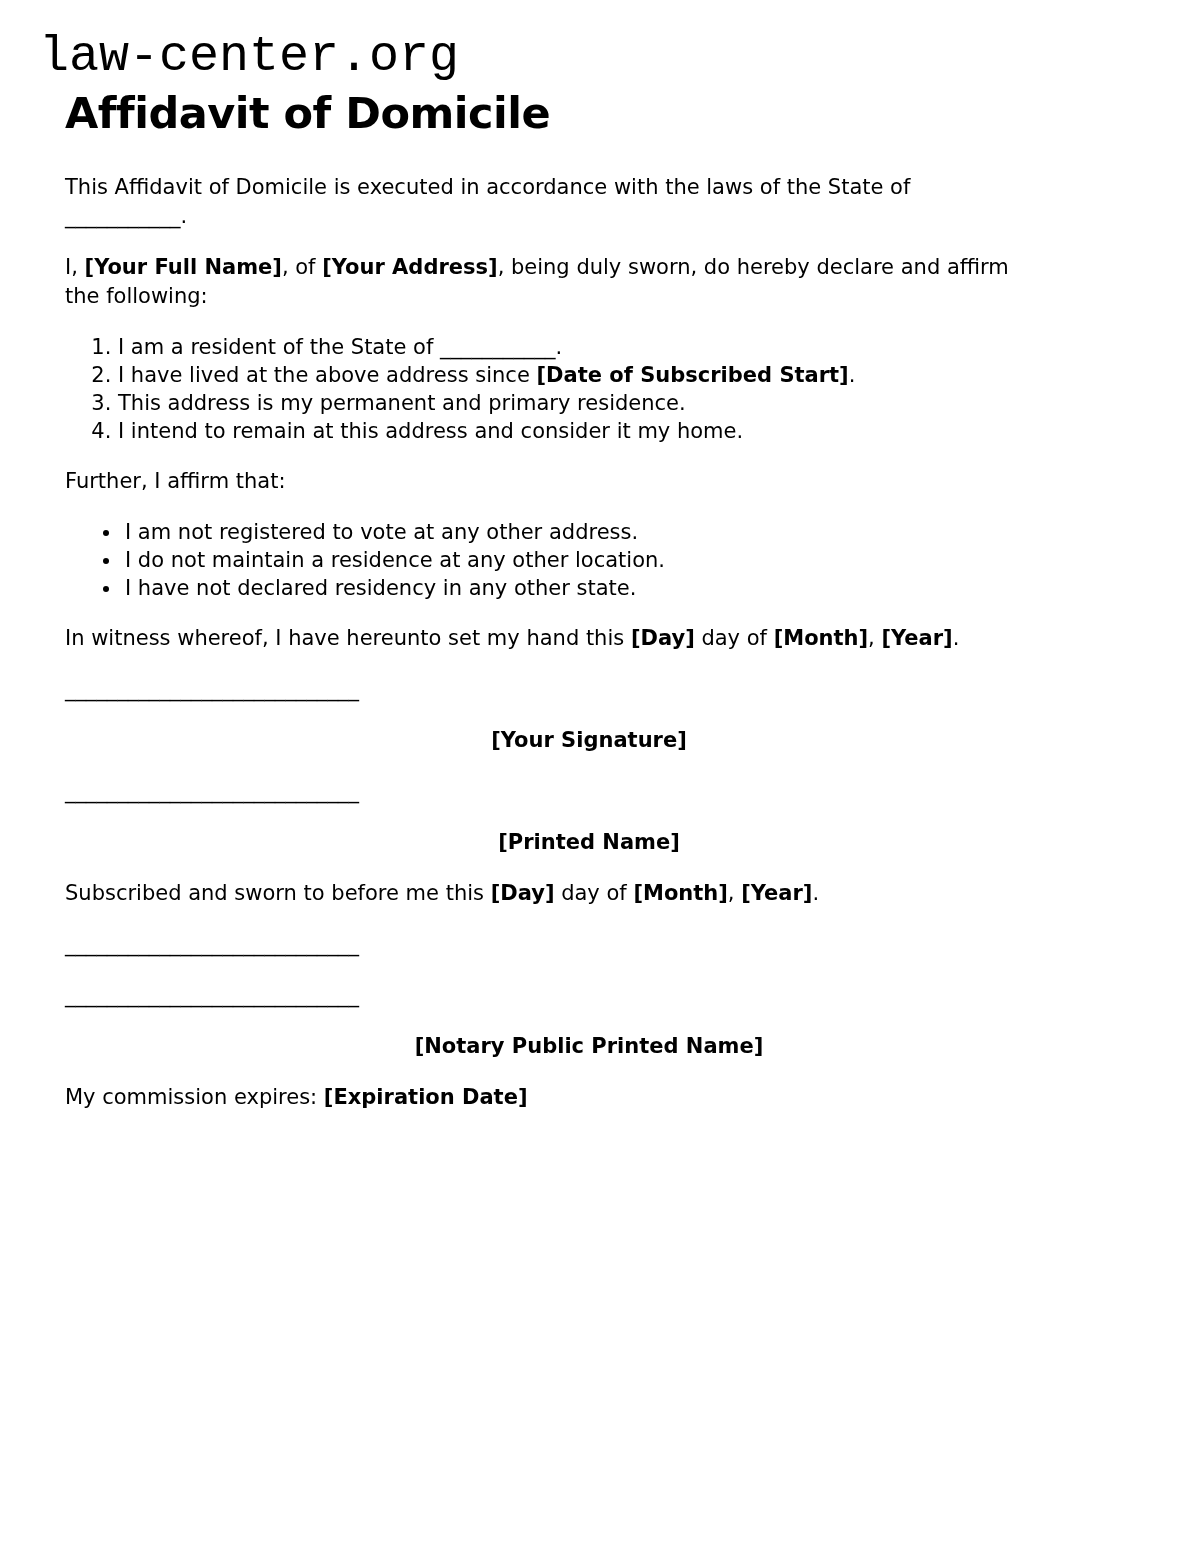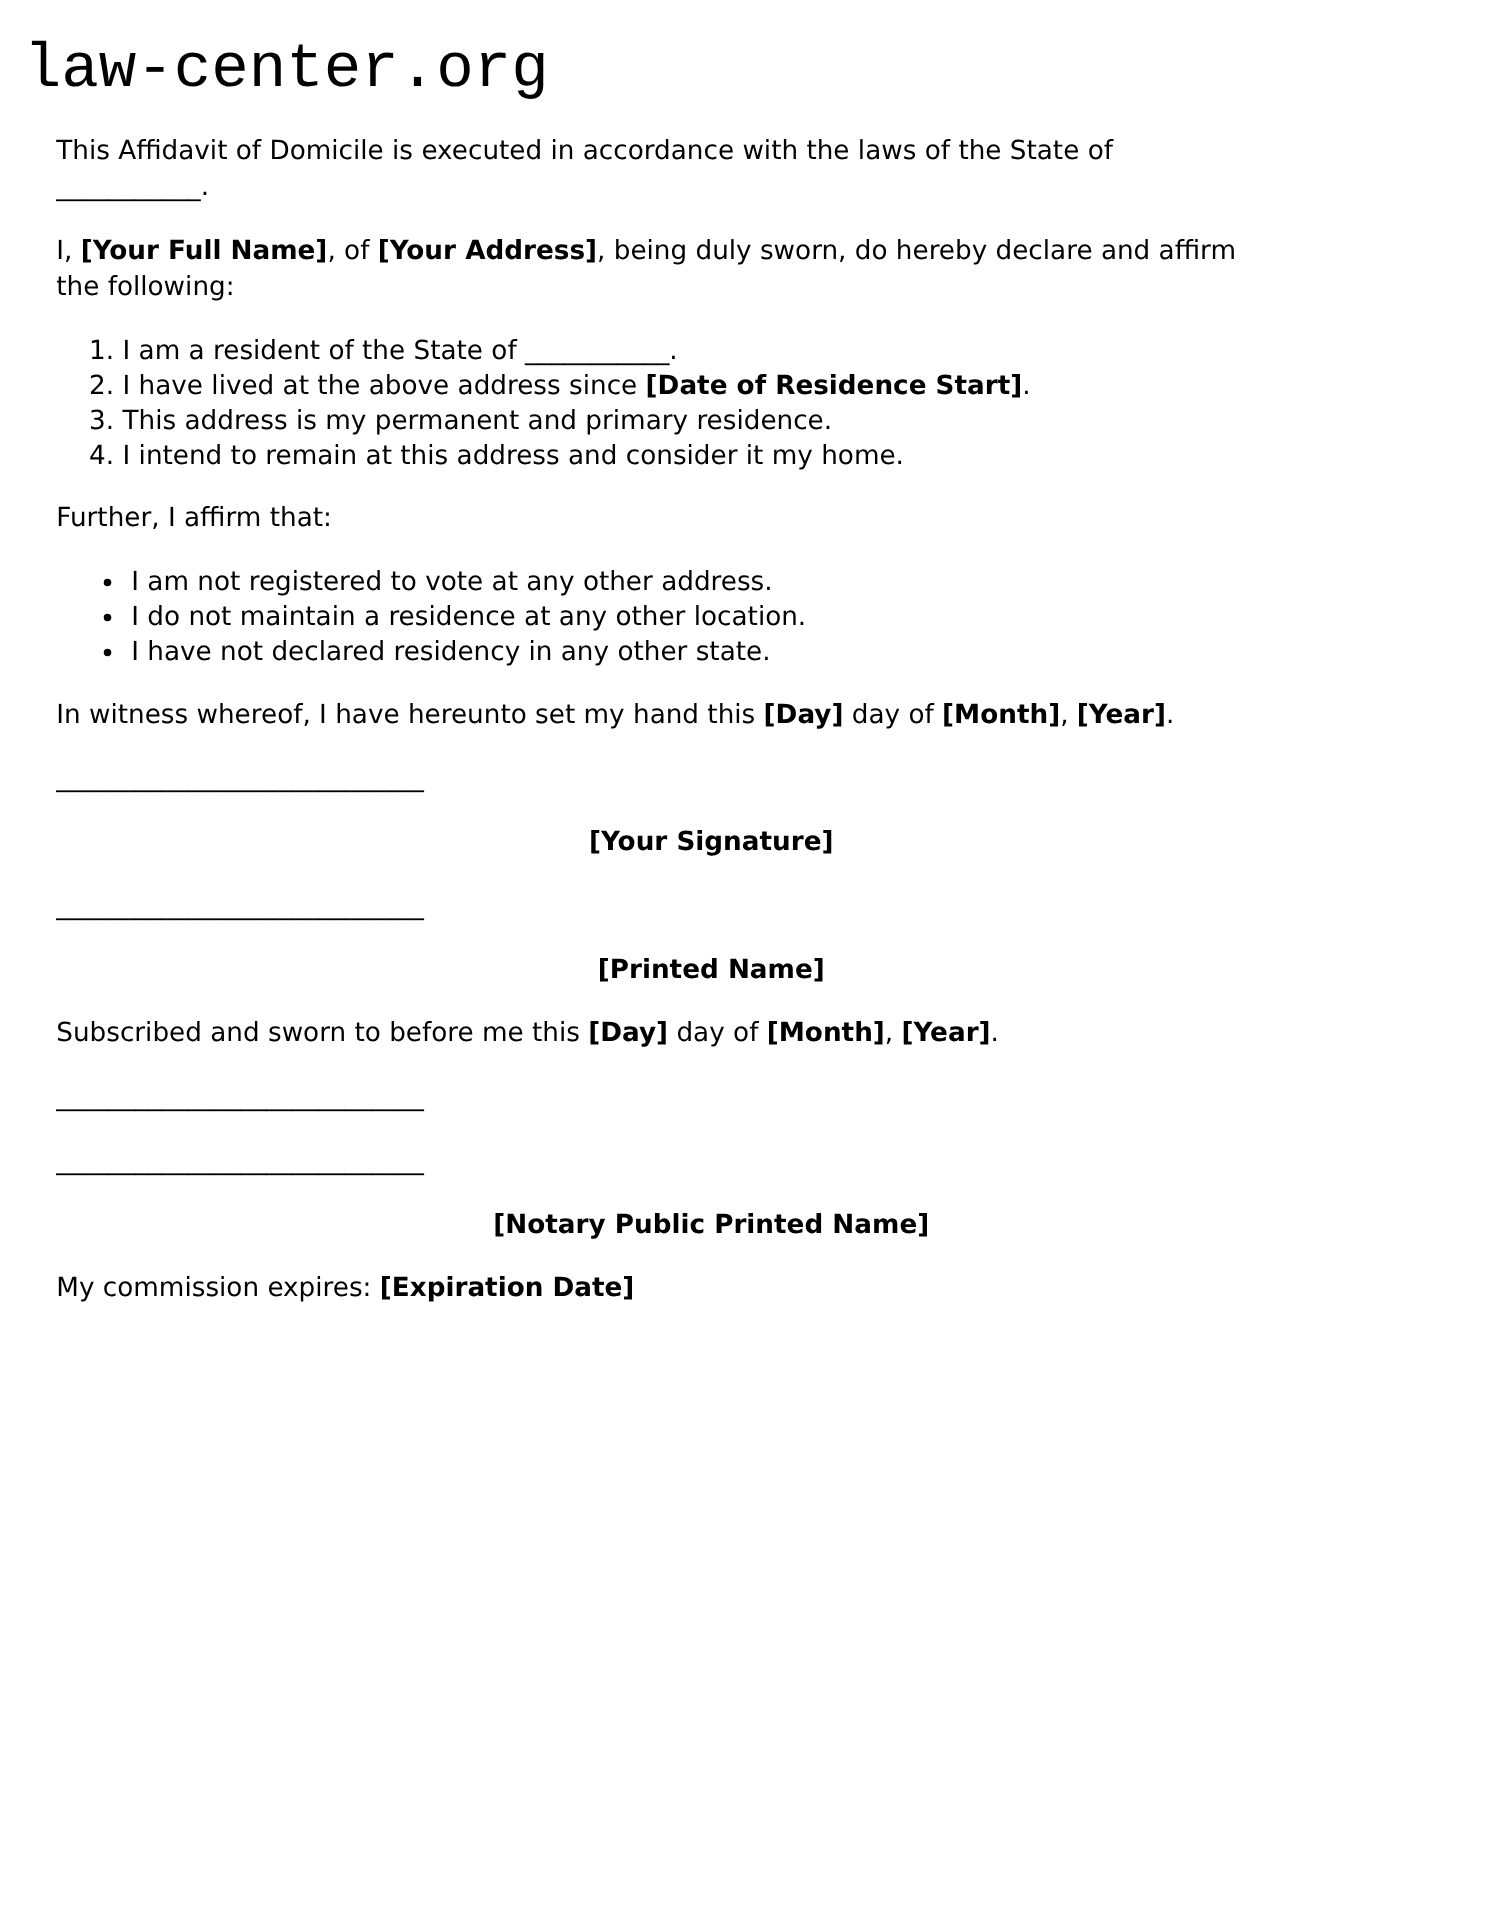--- a/index.html
+++ b/index.html
@@ -10,21 +10,21 @@
   body {
     width: 1191px;
     min-height: 1541px;
     color: #000000;
     font-family: "DejaVu Sans", sans-serif;
     font-size: 21px;
   }
   .page {
     box-sizing: content-box;
     width: 1048px;
-    padding: 30px 78px 60px 45px;
+    padding: 30px 78px 60px 65px;
   }
   .brand {
     font-family: "Liberation Mono", monospace;
     font-size: 50px;
     line-height: 54px;
     margin-left: -26px;
     white-space: nowrap;
     font-weight: 400;
   }
   h1.doc-title {
@@ -60,28 +60,29 @@
     white-space: nowrap;
   }
 </style>
 </head>
 <body>
 
 <div class="page">
 
   <div class="brand">law-center.org</div>
 
+  <h1 class="doc-title">Affidavit of Domicile</h1>
 
   <p><span>This Affidavit of Domicile is executed in accordance with the laws of the State of</span><br><span class="sig-line">___________</span><span>.</span></p>
 
   <p><span>I, </span><span class="b">[Your Full Name]</span><span>, of </span><span class="b">[Your Address]</span><span>, being duly sworn, do hereby declare and affirm</span><br><span>the following:</span></p>
 
   <ol class="statements">
     <li><span>I am a resident of the State of </span><span class="sig-line">___________</span><span>.</span></li>
-    <li><span>I have lived at the above address since </span><span class="b">[Date of Residence Start]</span><span>.</span></li>
+    <li><span>I have lived at the above address since </span><span class="b">[Date of Subscribed Start]</span><span>.</span></li>
     <li><span>This address is my permanent and primary residence.</span></li>
     <li><span>I intend to remain at this address and consider it my home.</span></li>
   </ol>
 
   <p>Further, I affirm that:</p>
 
   <ul class="affirmations">
     <li>I am not registered to vote at any other address.</li>
     <li>I do not maintain a residence at any other location.</li>
     <li>I have not declared residency in any other state.</li>

